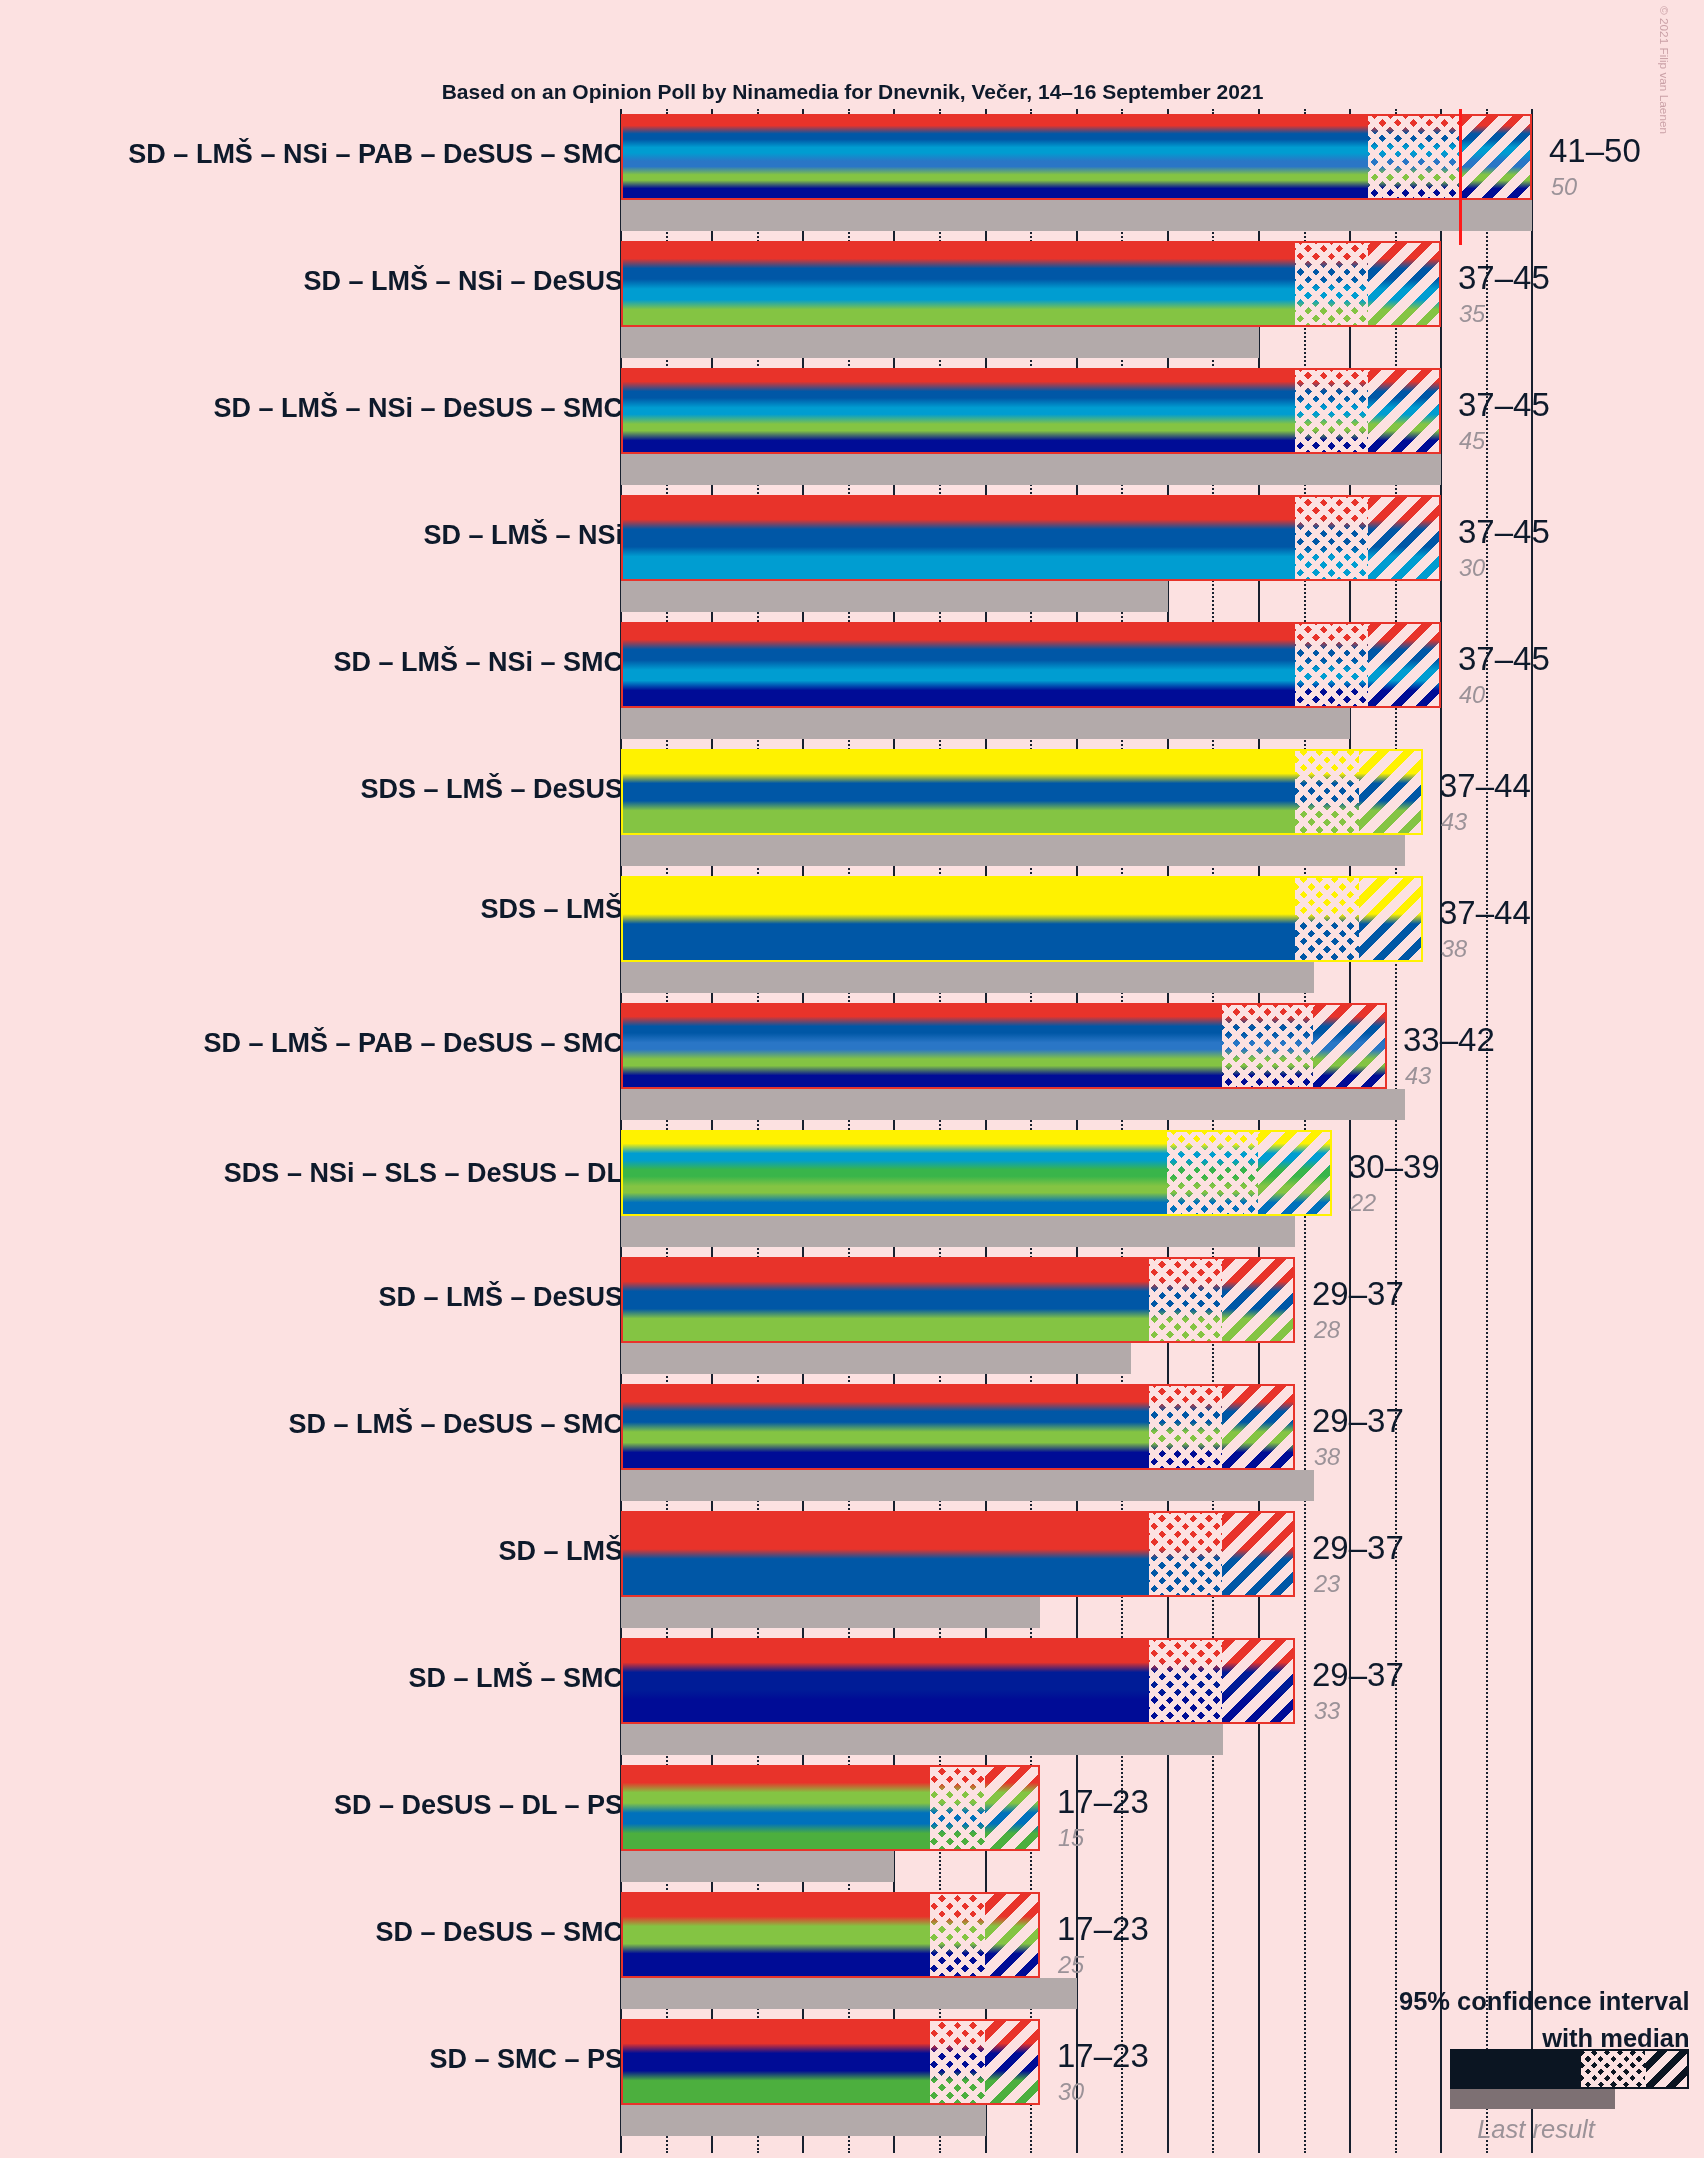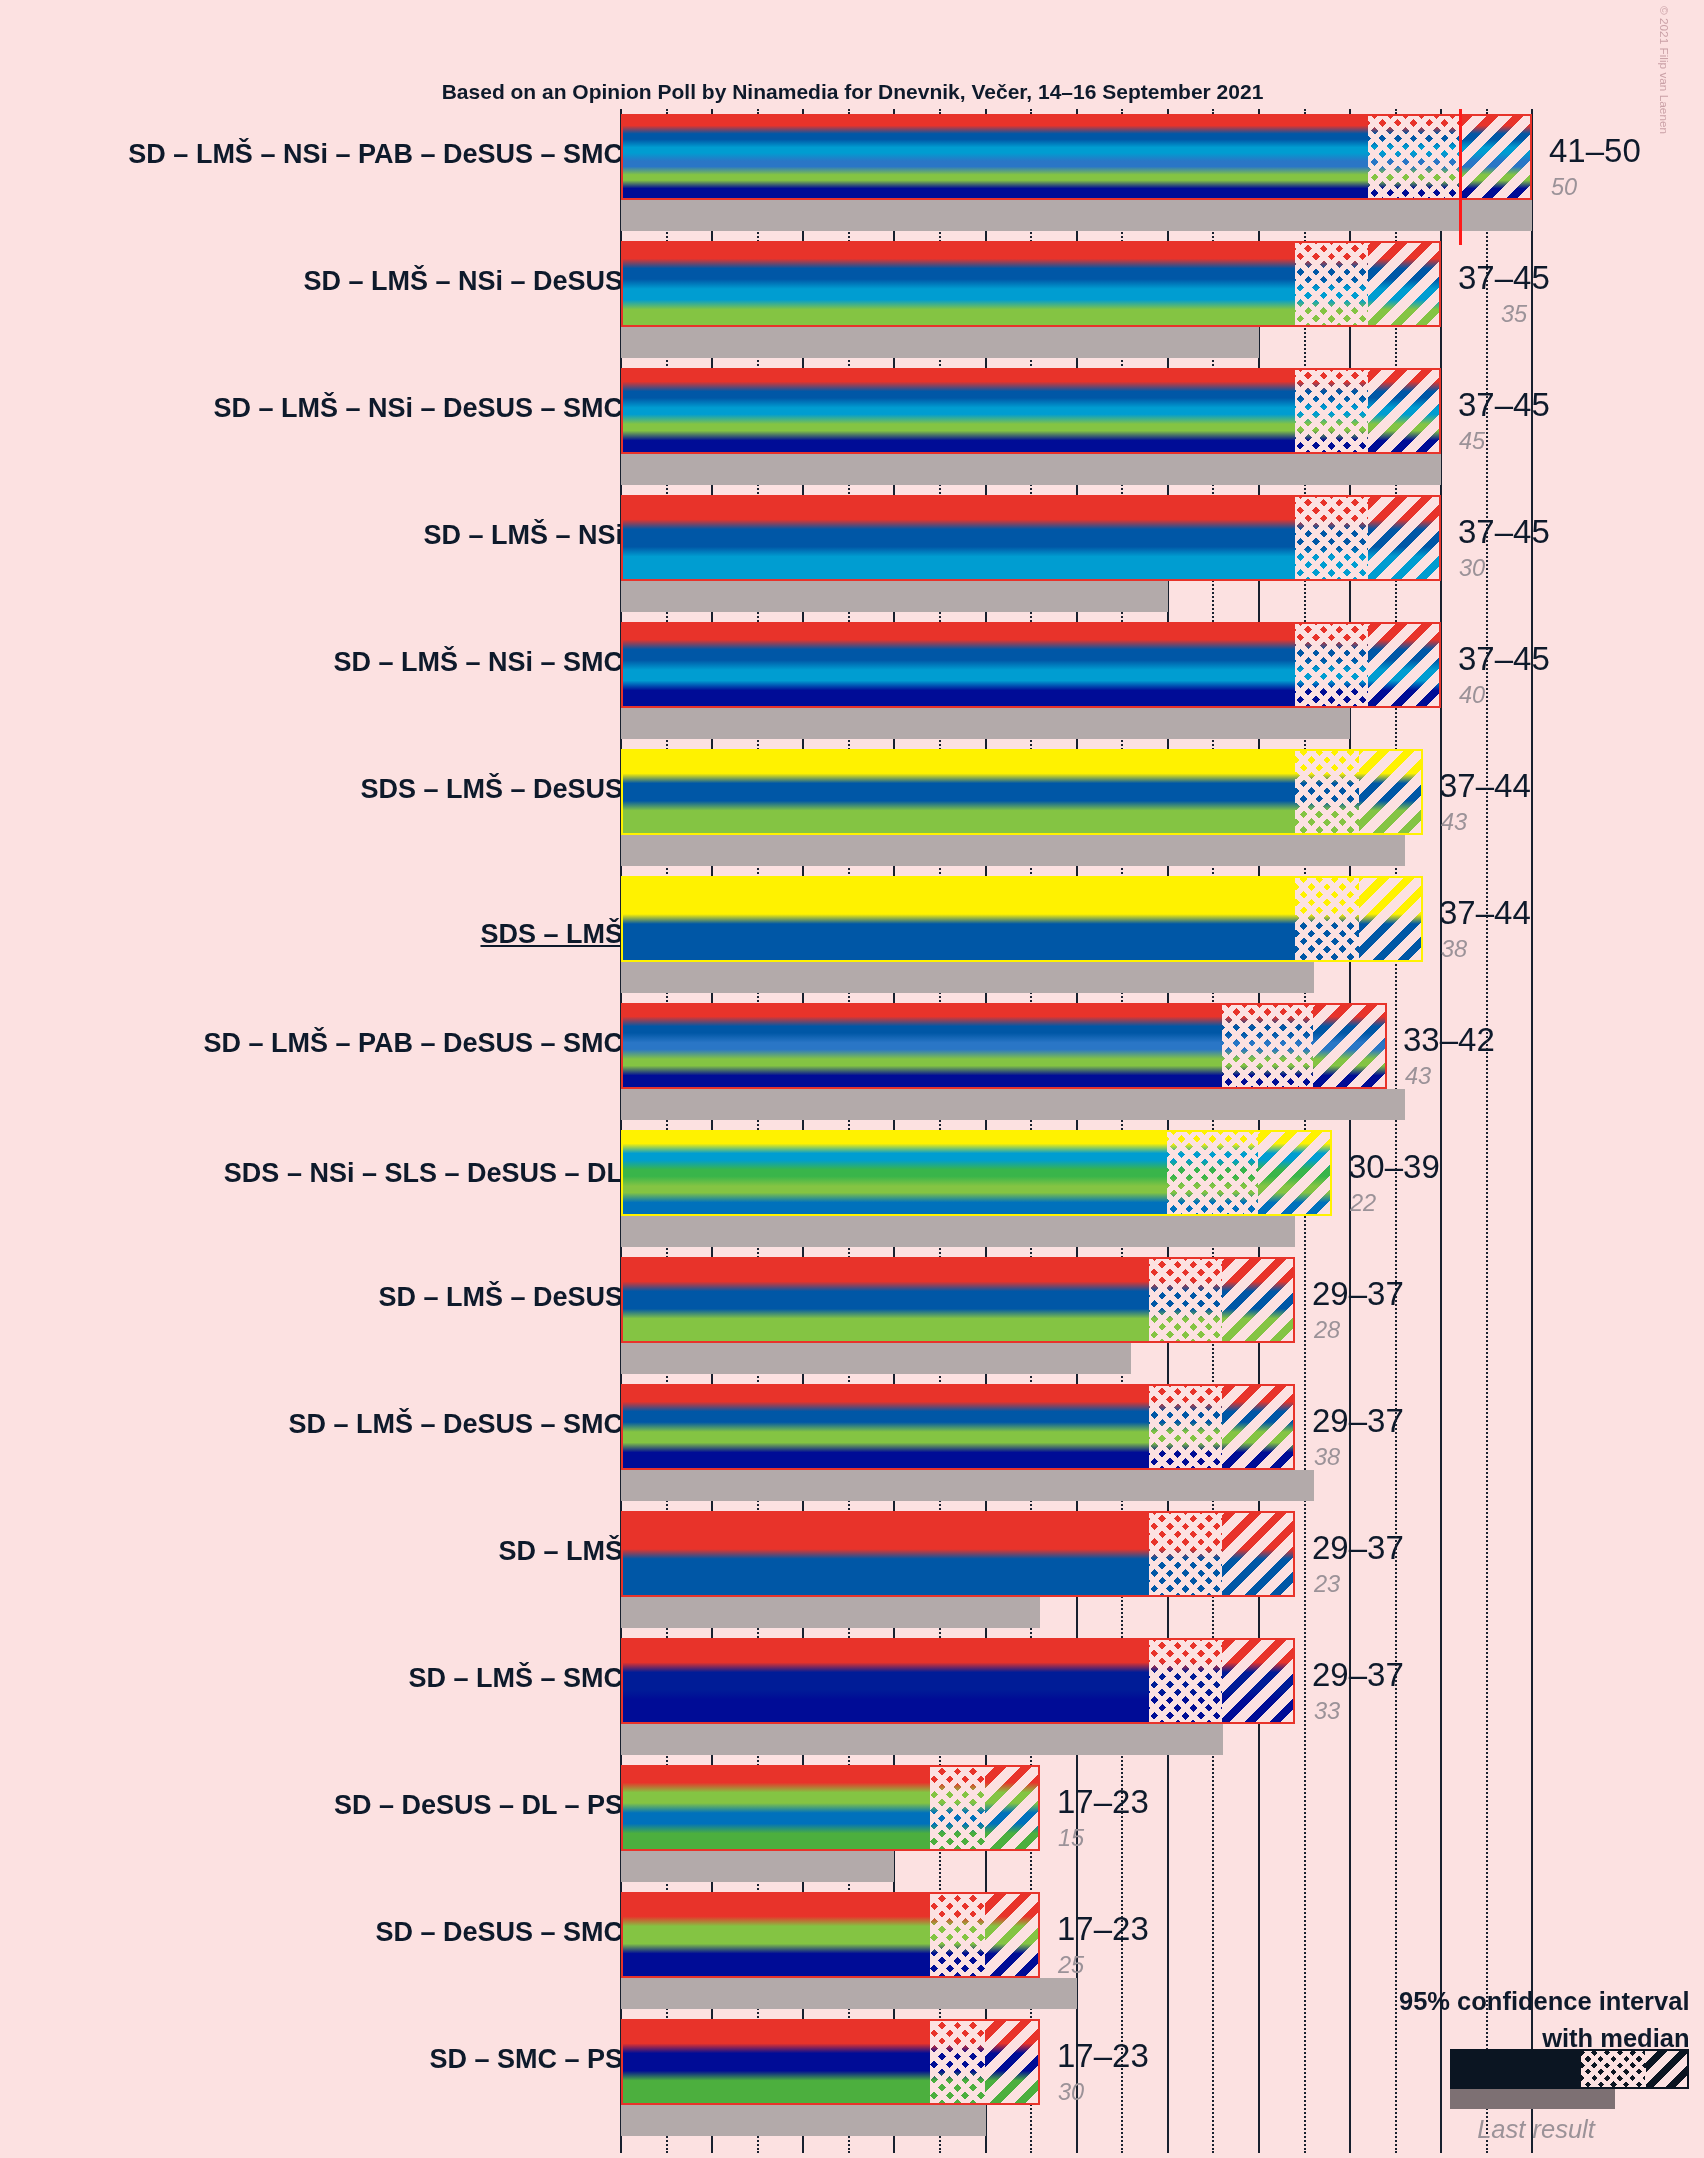--- a/index.html
+++ b/index.html
@@ -137,21 +137,21 @@
       </div>
       <div class="row" style="top: 241px; height: 117px;">
         <div class="lastres" style="left: 621px; top: 86px; width: 638px;"></div>
         <div class="ci" style="left: 621px; top: 0px; width: 820px; height: 86px; border-color: rgb(232, 51, 42);">
           <div class="grad" style="background: linear-gradient(rgb(232, 51, 42) 0%, rgb(232, 51, 42) 19%, rgb(0, 87, 166) 31%, rgb(0, 87, 166) 44%, rgb(0, 157, 209) 56%, rgb(0, 157, 209) 69%, rgb(132, 196, 67) 81%, rgb(132, 196, 67) 100%);"></div>
           <div class="hatch-med" style="left: 672px; width: 73px; background: repeating-linear-gradient(45deg, rgb(252, 225, 225) 0px, rgb(252, 225, 225) 5.5px, transparent 5.5px, transparent 11px), repeating-linear-gradient(-45deg, rgb(252, 225, 225) 0px, rgb(252, 225, 225) 5.5px, transparent 5.5px, transparent 11px);"></div>
           <div class="hatch-up" style="left: 745px; width: 73px; background: repeating-linear-gradient(-45deg, rgb(252, 225, 225) 0px, rgb(252, 225, 225) 10px, transparent 10px, transparent 18px);"></div>
         </div>
         <div class="rowlabel" style="top: 25px;">SD – LMŠ – NSi – DeSUS</div>
         <div class="rangetxt" style="left: 1458px; top: 17.7px;">37–45</div>
-        <div class="lasttxt" style="left: 1501px; top: 60px;">35</div>
+        <div class="lasttxt" style="left: 1459px; top: 60px;">35</div>
       </div>
       <div class="row" style="top: 368px; height: 117px;">
         <div class="lastres" style="left: 621px; top: 86px; width: 820px;"></div>
         <div class="ci" style="left: 621px; top: 0px; width: 820px; height: 86px; border-color: rgb(232, 51, 42);">
           <div class="grad" style="background: linear-gradient(rgb(232, 51, 42) 0%, rgb(232, 51, 42) 14%, rgb(0, 87, 166) 26%, rgb(0, 87, 166) 34%, rgb(0, 157, 209) 46%, rgb(0, 157, 209) 54%, rgb(132, 196, 67) 66%, rgb(132, 196, 67) 74%, rgb(0, 12, 150) 86%, rgb(0, 12, 150) 100%);"></div>
           <div class="hatch-med" style="left: 672px; width: 73px; background: repeating-linear-gradient(45deg, rgb(252, 225, 225) 0px, rgb(252, 225, 225) 5.5px, transparent 5.5px, transparent 11px), repeating-linear-gradient(-45deg, rgb(252, 225, 225) 0px, rgb(252, 225, 225) 5.5px, transparent 5.5px, transparent 11px);"></div>
           <div class="hatch-up" style="left: 745px; width: 73px; background: repeating-linear-gradient(-45deg, rgb(252, 225, 225) 0px, rgb(252, 225, 225) 10px, transparent 10px, transparent 18px);"></div>
         </div>
         <div class="rowlabel" style="top: 25px;">SD – LMŠ – NSi – DeSUS – SMC</div>
         <div class="rangetxt" style="left: 1458px; top: 17.7px;">37–45</div>
@@ -190,21 +190,21 @@
         <div class="rangetxt" style="left: 1439px; top: 17.7px;">37–44</div>
         <div class="lasttxt" style="left: 1441px; top: 60px;">43</div>
       </div>
       <div class="row" style="top: 876px; height: 117px;">
         <div class="lastres" style="left: 621px; top: 86px; width: 693px;"></div>
         <div class="ci" style="left: 621px; top: 0px; width: 802px; height: 86px; border-color: rgb(255, 242, 0);">
           <div class="grad" style="background: linear-gradient(rgb(255, 242, 0) 0%, rgb(255, 242, 0) 44%, rgb(0, 87, 166) 56%, rgb(0, 87, 166) 100%);"></div>
           <div class="hatch-med" style="left: 672px; width: 64px; background: repeating-linear-gradient(45deg, rgb(252, 225, 225) 0px, rgb(252, 225, 225) 5.5px, transparent 5.5px, transparent 11px), repeating-linear-gradient(-45deg, rgb(252, 225, 225) 0px, rgb(252, 225, 225) 5.5px, transparent 5.5px, transparent 11px);"></div>
           <div class="hatch-up" style="left: 736px; width: 64px; background: repeating-linear-gradient(-45deg, rgb(252, 225, 225) 0px, rgb(252, 225, 225) 10px, transparent 10px, transparent 18px);"></div>
         </div>
-        <div class="rowlabel" style="top: 43px; text-decoration: underline;">SDS – LMŠ</div>
+        <div class="rowlabel" style="top: 18px;">SDS – LMŠ</div>
         <div class="rangetxt" style="left: 1439px; top: 17.7px;">37–44</div>
         <div class="lasttxt" style="left: 1441px; top: 60px;">38</div>
       </div>
       <div class="row" style="top: 1003px; height: 117px;">
         <div class="lastres" style="left: 621px; top: 86px; width: 784px;"></div>
         <div class="ci" style="left: 621px; top: 0px; width: 766px; height: 86px; border-color: rgb(232, 51, 42);">
           <div class="grad" style="background: linear-gradient(rgb(232, 51, 42) 0%, rgb(232, 51, 42) 14%, rgb(0, 87, 166) 26%, rgb(0, 87, 166) 34%, rgb(42, 118, 198) 46%, rgb(42, 118, 198) 54%, rgb(132, 196, 67) 66%, rgb(132, 196, 67) 74%, rgb(0, 12, 150) 86%, rgb(0, 12, 150) 100%);"></div>
           <div class="hatch-med" style="left: 599px; width: 91px; background: repeating-linear-gradient(45deg, rgb(252, 225, 225) 0px, rgb(252, 225, 225) 5.5px, transparent 5.5px, transparent 11px), repeating-linear-gradient(-45deg, rgb(252, 225, 225) 0px, rgb(252, 225, 225) 5.5px, transparent 5.5px, transparent 11px);"></div>
           <div class="hatch-up" style="left: 690px; width: 73px; background: repeating-linear-gradient(-45deg, rgb(252, 225, 225) 0px, rgb(252, 225, 225) 10px, transparent 10px, transparent 18px);"></div>
         </div>

